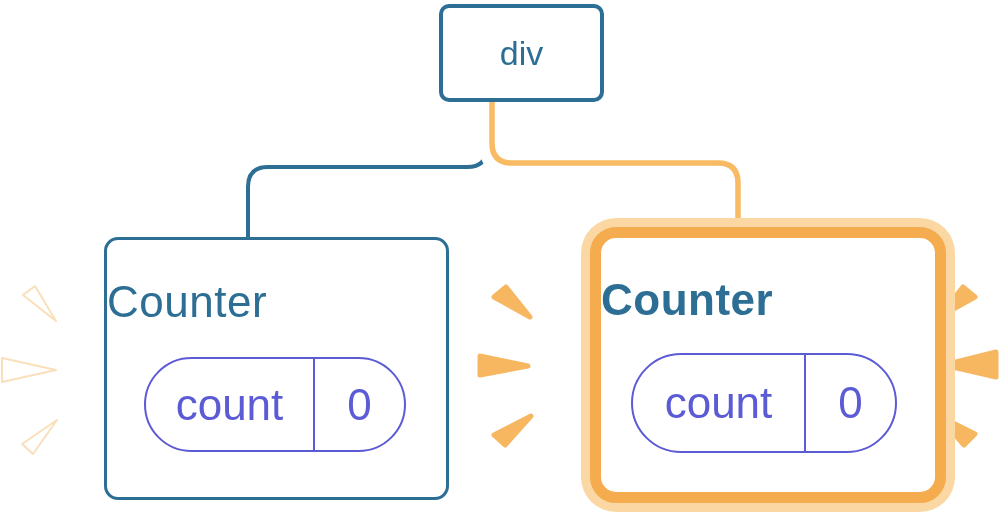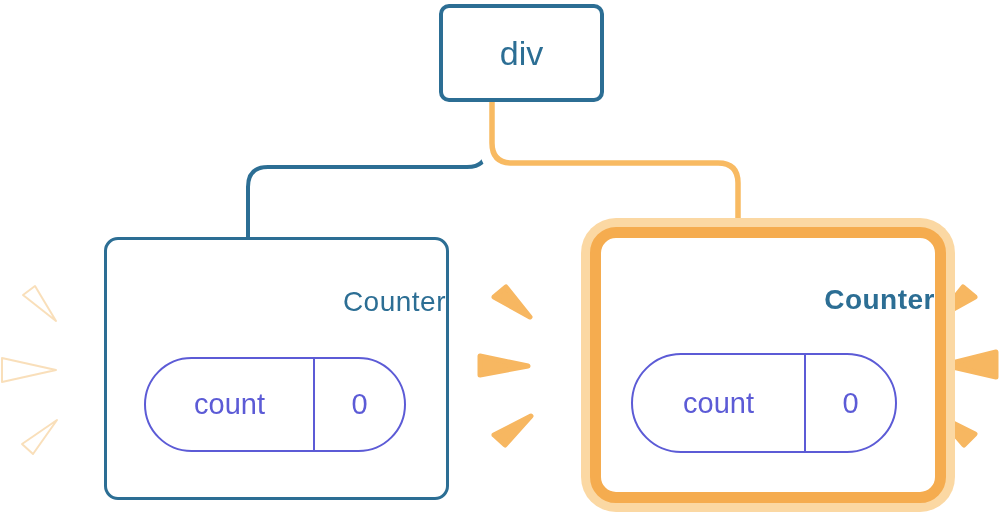--- a/index.html
+++ b/index.html
@@ -37,31 +37,31 @@
     border:3px solid var(--c-blue); border-radius:14px;
   }
   .counter-box-right {
     left:561px; top:227px; width:356px; height:276px;
     border:11px solid var(--c-orange); border-radius:26px;
     box-shadow:0 0 0 9px var(--c-peach);
   }
 
   .counter-title {
     position:absolute; left:0; right:0; top:40px;
-    text-align:right; line-height:44px; font-size:28px;
-    color:var(--c-blue); letter-spacing:.5px;padding-left:45px;
+    text-align:left; line-height:44px; font-size:44px;
+    color:var(--c-blue); letter-spacing:.5px;
   }
   .counter-box-left  .counter-title { font-weight:500; }
   .counter-box-right .counter-title { font-weight:700; }
 
   .state-pill {
     position:absolute; box-sizing:border-box;
     border:2px solid var(--c-purple); border-radius:60px;
     display:flex; background:#ffffff;
-    color:var(--c-purple); font-size:29px;
+    color:var(--c-purple); font-size:44px;
   }
   .counter-box-left  .state-pill { left:37px; top:117px; width:262px; height:95px; }
   .counter-box-right .state-pill { left:30px; top:115px; width:266px; height:100px; }
 
   .pill-key {
     flex:1; display:flex; align-items:center; justify-content:center;
   }
   .pill-value {
     width:89px; display:flex; align-items:center; justify-content:center;
     border-left:2px solid var(--c-purple);

